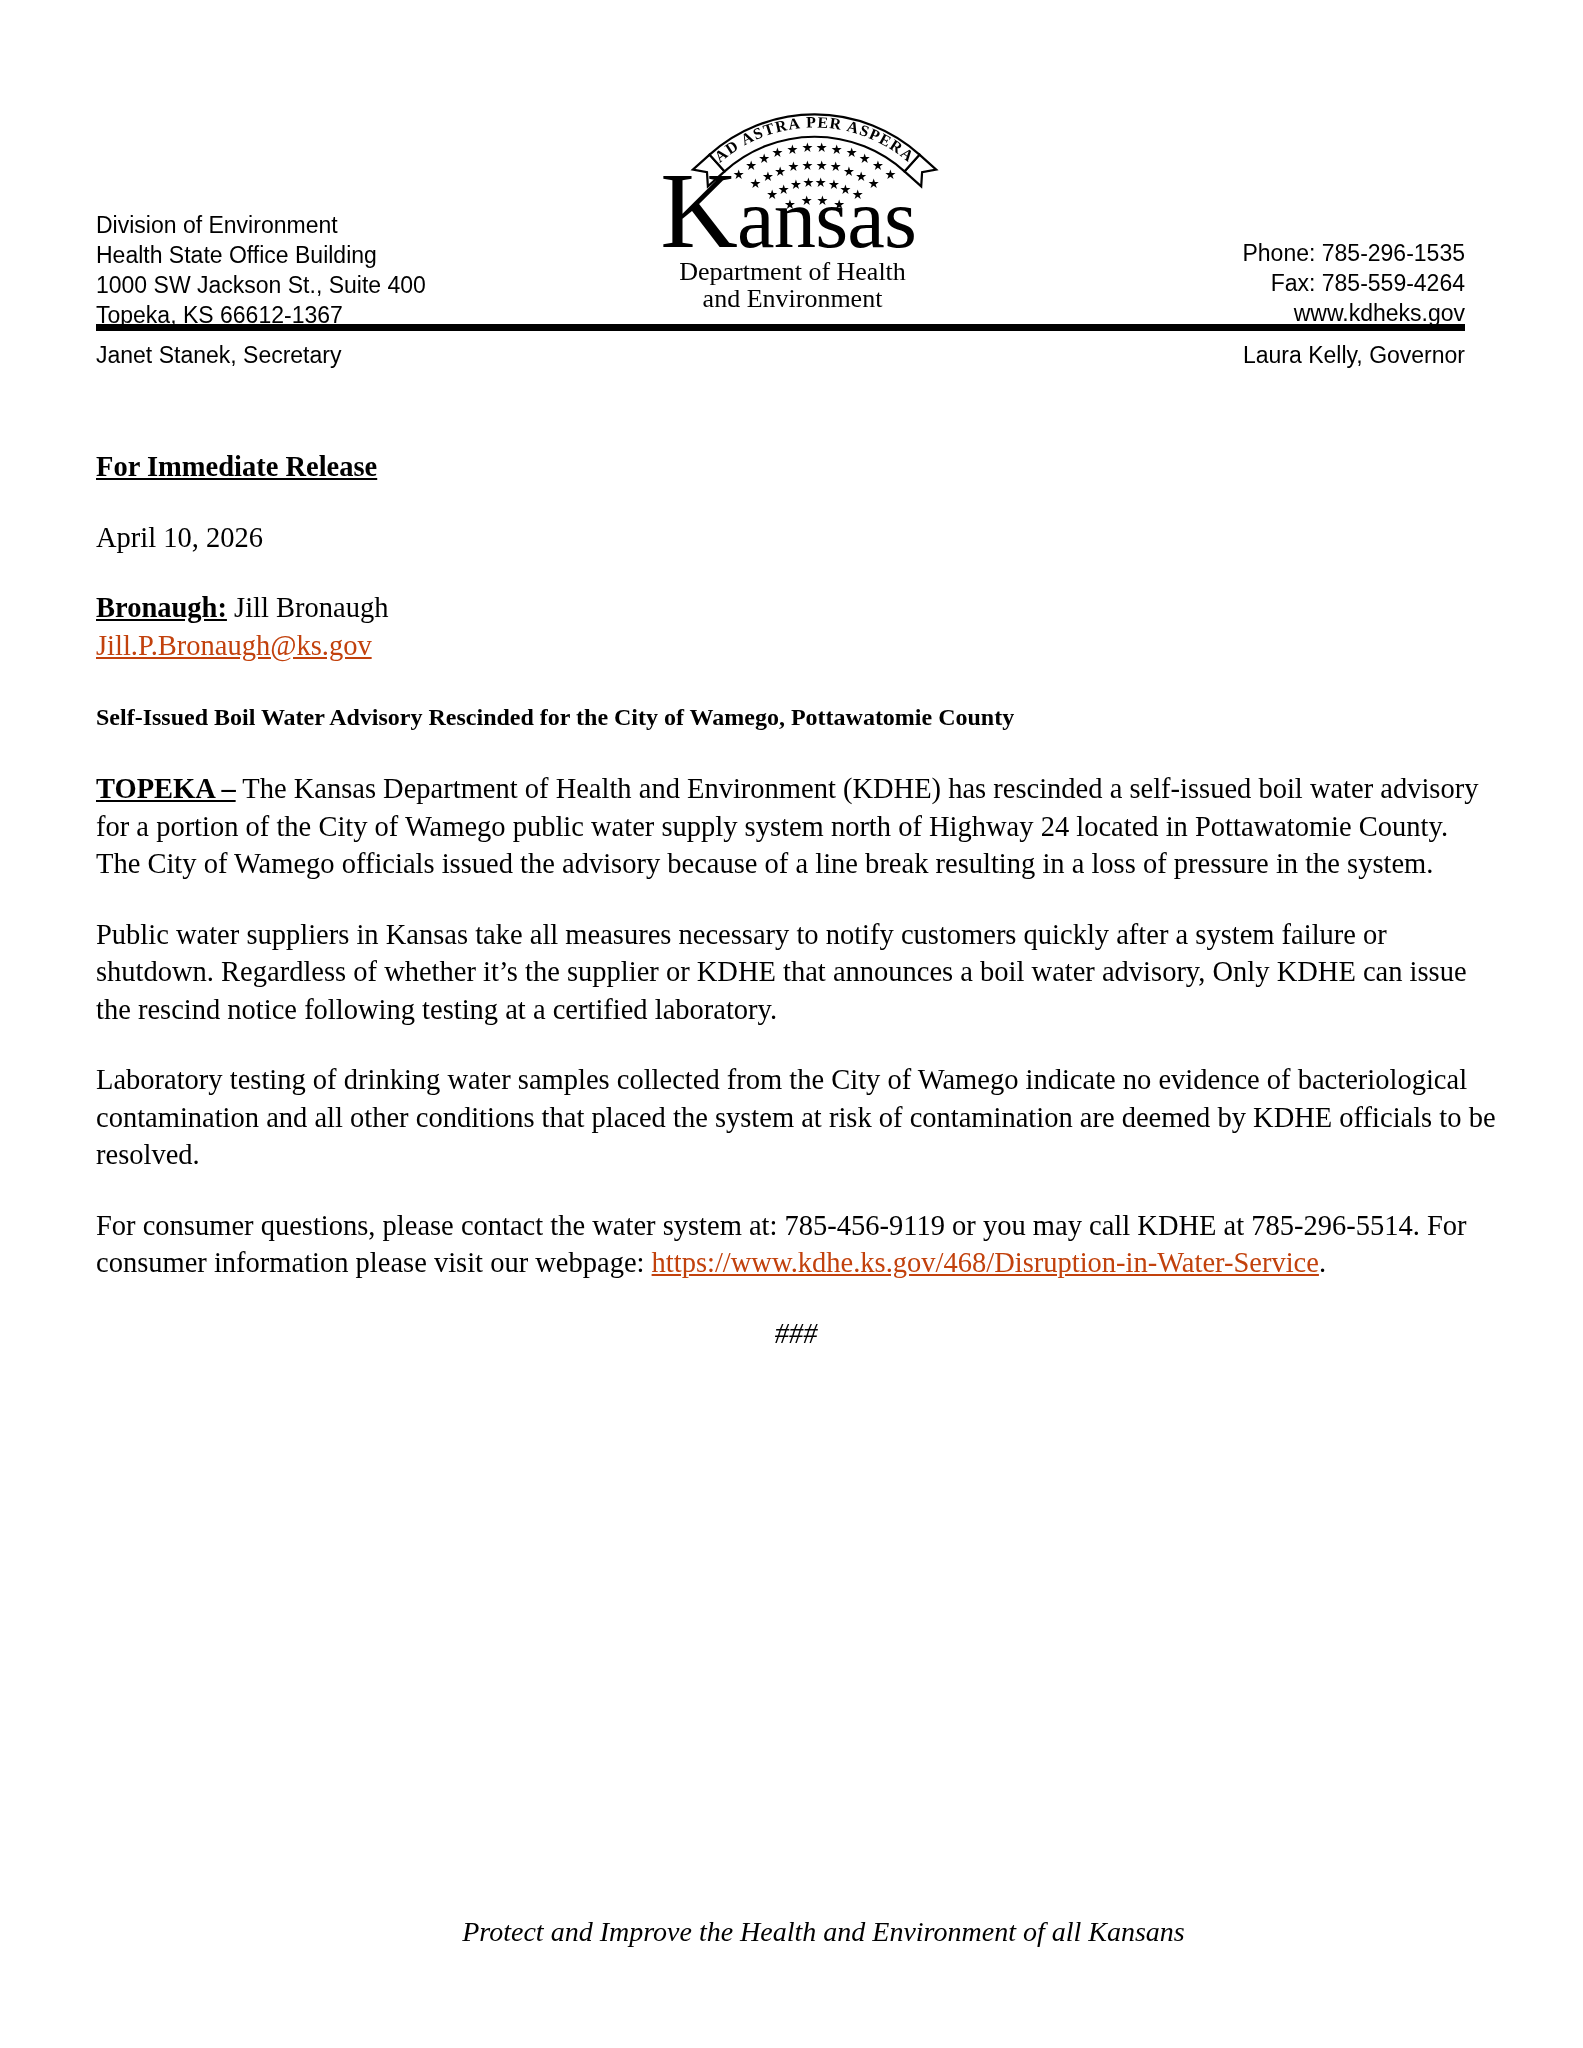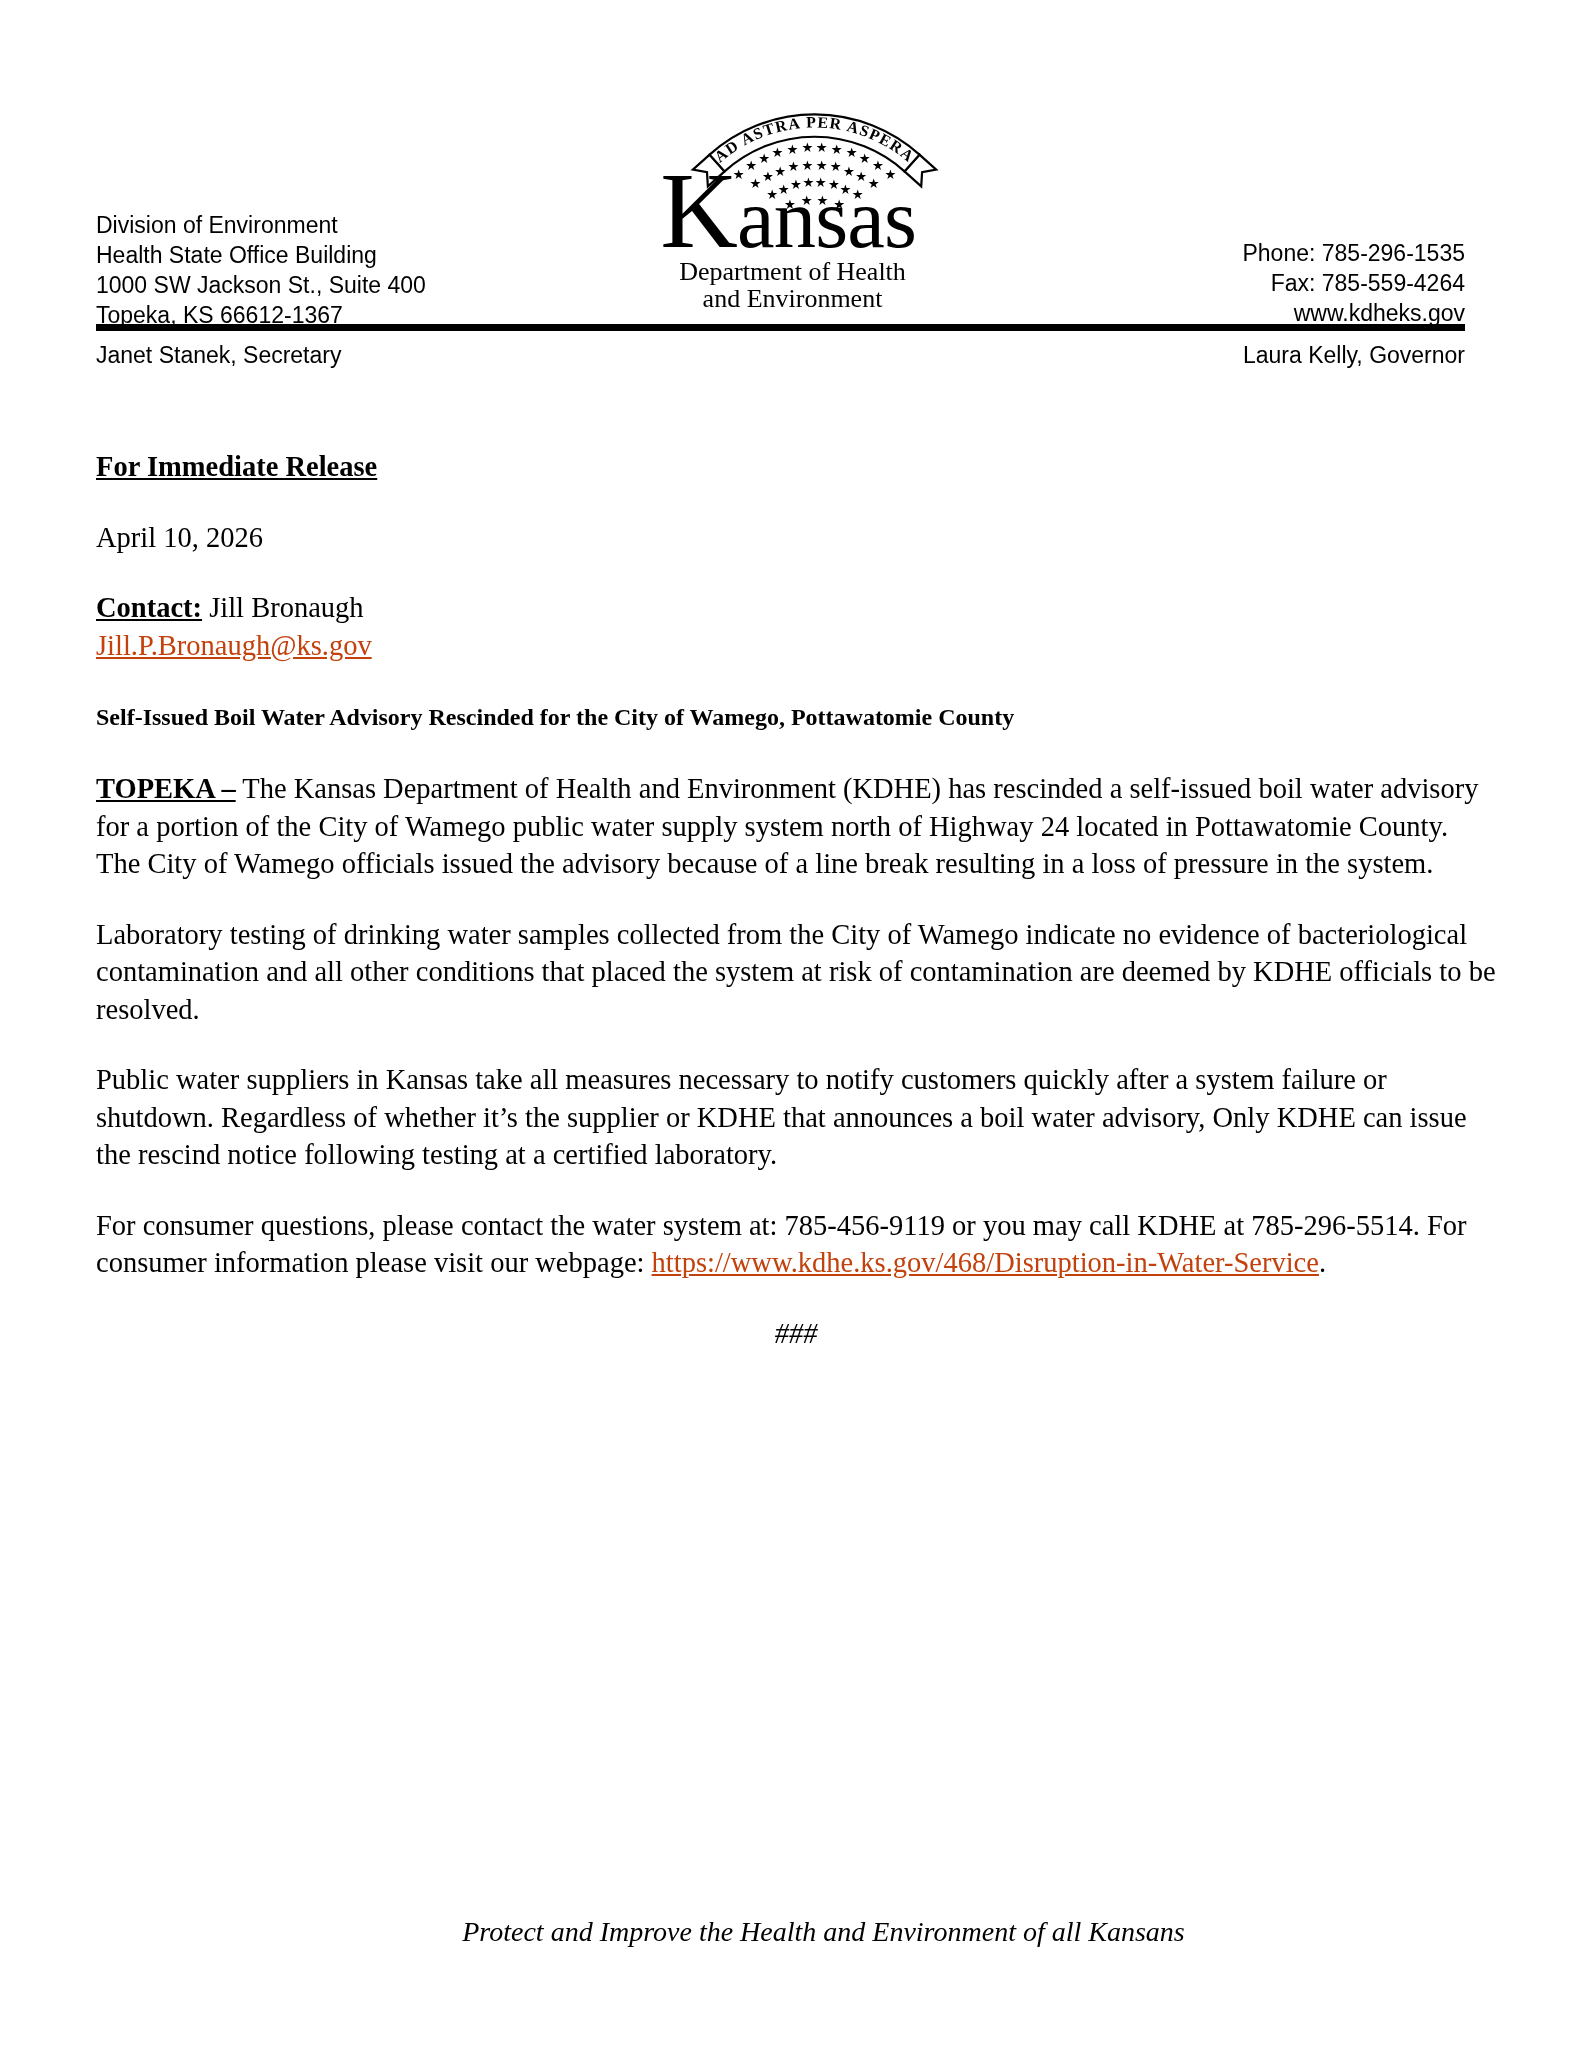--- a/index.html
+++ b/index.html
@@ -109,30 +109,30 @@
   <span>Janet Stanek, Secretary</span>
   <span>Laura Kelly, Governor</span>
 </div>
 
 <div class="content">
 
   <p class="b">For Immediate Release</p>
 
   <p>April 10, 2026</p>
 
-  <p><span class="b">Contact:</span><span> Jill Bronaugh</span><br>
+  <p><span class="b">Bronaugh:</span><span> Jill Bronaugh</span><br>
     <a class="doclink" href="#">Jill.P.Bronaugh@ks.gov</a></p>
 
   <p class="headline">Self-Issued Boil Water Advisory Rescinded for the City of Wamego, Pottawatomie County</p>
 
   <p><span class="b">TOPEKA –</span><span> The Kansas Department of Health and Environment (KDHE) has rescinded a self-issued boil water advisory for a portion of the City of Wamego public water supply system north of Highway 24 located in Pottawatomie County. The City of Wamego officials issued the advisory because of a line break resulting in a loss of pressure in the system.</span></p>
 
+  <p>Public water suppliers in Kansas take all measures necessary to notify customers quickly after a system failure or shutdown. Regardless of whether it’s the supplier or KDHE that announces a boil water advisory, Only KDHE can issue the rescind notice following testing at a certified laboratory.</p>
+
   <p>Laboratory testing of drinking water samples collected from the City of Wamego indicate no evidence of bacteriological contamination and all other conditions that placed the system at risk of contamination are deemed by KDHE officials to be resolved.</p>
-
-  <p>Public water suppliers in Kansas take all measures necessary to notify customers quickly after a system failure or shutdown. Regardless of whether it’s the supplier or KDHE that announces a boil water advisory, Only KDHE can issue the rescind notice following testing at a certified laboratory.</p>
 
   <p><span>For consumer questions, please contact the water system at: 785-456-9119 or you may call KDHE at 785-296-5514. For consumer information please visit our webpage: </span><a class="doclink" href="#">https://www.kdhe.ks.gov/468/Disruption-in-Water-Service</a><span>.</span></p>
 
   <p class="endmark">###</p>
 
 </div>
 
 <div class="footer">Protect and Improve the Health and Environment of all Kansans</div>
 
 </body></html>

